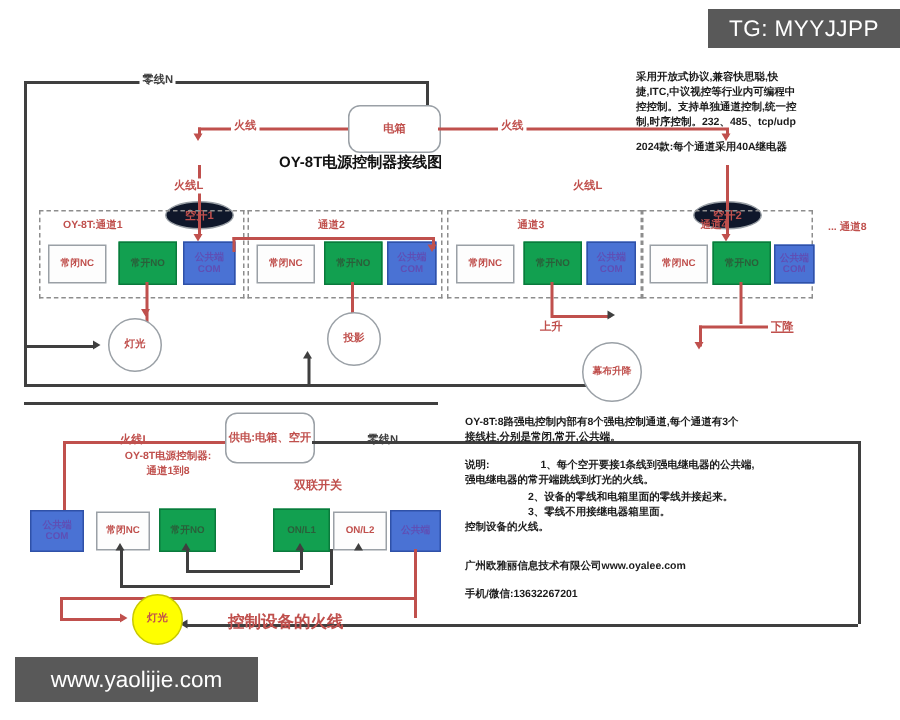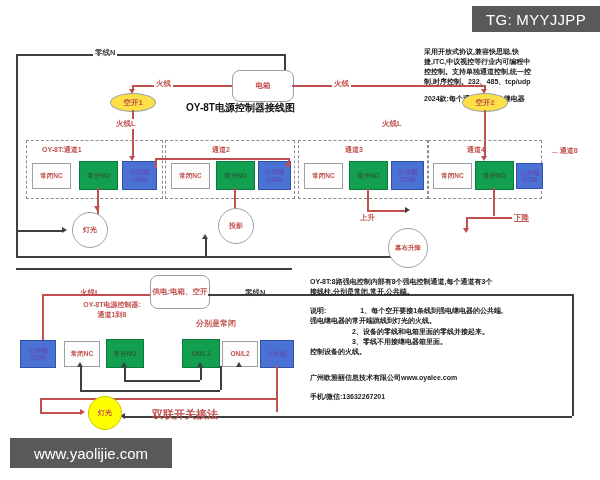--- a/index.html
+++ b/index.html
@@ -29,23 +29,23 @@
   .ar{position:absolute;width:0;height:0;}
   .ar-d{border-left:3.5px solid transparent;border-right:3.5px solid transparent;border-top:5px solid #c0504d;}
   .ar-u{border-left:3.5px solid transparent;border-right:3.5px solid transparent;border-bottom:5px solid #c0504d;}
   .ar-r{border-top:3.5px solid transparent;border-bottom:3.5px solid transparent;border-left:5px solid #c0504d;}
   .ar-l{border-top:3.5px solid transparent;border-bottom:3.5px solid transparent;border-right:5px solid #c0504d;} .ar-u.k{border-bottom-color:#3f3f3f;}
   .ar-r.k{border-left-color:#3f3f3f;} .ar-l.k{border-right-color:#3f3f3f;}
   
   .rbox{position:absolute;border:1px solid #9aa0a6;border-radius:8px;background:#fff;
         display:flex;align-items:center;justify-content:center;text-align:center;
         color:#c0504d;font-weight:bold;font-size:7.5px;line-height:1.25;}
-  .oval{position:absolute;border:1px solid #9aa0a6;border-radius:50%/50%;background:#fde047;
+  .oval{position:absolute;border:1px solid #9aa0a6;border-radius:50%/50%;background:#0f172a;
         display:flex;align-items:center;justify-content:center;
-        color:#c0504d;font-weight:bold;font-size:7.5px;}
+        color:#c0504d;font-weight:bold;font-size:7.5px;margin-top:41px;}
   .circ{position:absolute;border:1px solid #9aa0a6;border-radius:50%;background:#fff;
         display:flex;align-items:center;justify-content:center;text-align:center;
         color:#c0504d;font-weight:bold;font-size:7px;line-height:1.1;}
   .circ.yellow{background:#ffff00;border-color:#c8c800;}
   
   .term{position:absolute;display:flex;align-items:center;justify-content:center;
         text-align:center;font-size:6.5px;font-weight:bold;line-height:1.15;}
   .term.nc{background:#fdfdfd;border:1px solid #9aa0a6;color:#c0504d;}
   .term.no{background:#12a050;border:1px solid #0a7a3c;color:#2a5f3a;}
   .term.com{background:#4a72d4;border:1px solid #2f51a8;color:#5f4fb5;}
@@ -177,21 +177,21 @@
 <div class="ln black hw" style="left:208px;top:294px;width:78px;"></div>
 <div class="ln black hw" style="left:278px;top:294px;width:295px;"></div>
 <div class="ln black vw" style="left:572px;top:294px;height:122px;"></div>
 <div class="ln black hw" style="left:124px;top:416px;width:448px;"></div>
 <div class="ar ar-l k" style="left:120px;top:413px;"></div>
 
 <div class="tblk" style="left:62px;top:300px;color:#c0504d;font-size:7px;text-align:center;width:100px;">
   <div>OY-8T电源控制器:</div>
   <div>通道1到8</div>
 </div>
-<div class="tblk" style="left:196px;top:318px;color:#c0504d;font-size:8px;">分别是常闭</div>
+<div class="tblk" style="left:196px;top:318px;color:#c0504d;font-size:8px;">双联开关</div>
 
 <div class="term com" style="left:20px;top:340px;width:34px;height:26px;">公共端COM</div>
 <div class="term nc" style="left:64px;top:341px;width:34px;height:24px;">常闭NC</div>
 <div class="term no" style="left:106px;top:339px;width:36px;height:27px;">常开NO</div>
 
 <div class="term no" style="left:182px;top:339px;width:36px;height:27px;">ON/L1</div>
 <div class="term nc" style="left:222px;top:341px;width:34px;height:24px;">ON/L2</div>
 <div class="term com" style="left:260px;top:340px;width:32px;height:26px;">公共端</div>
 
 <div class="ln black vw" style="left:80px;top:366px;height:24px;"></div>
@@ -205,21 +205,21 @@
 <div class="ln black vw" style="left:200px;top:366px;height:14px;"></div>
 <div class="ar ar-u k" style="left:121px;top:362px;"></div>
 <div class="ar ar-u k" style="left:197px;top:362px;"></div>
 
 <div class="ln vw" style="left:276px;top:366px;height:46px;"></div>
 <div class="ln hw" style="left:40px;top:398px;width:236px;"></div>
 <div class="ln vw" style="left:40px;top:398px;height:14px;"></div>
 <div class="ln hw" style="left:40px;top:412px;width:42px;"></div>
 <div class="ar ar-r" style="left:80px;top:409px;"></div>
 
-<div class="sec-title" style="left:152px;top:407px;">双联开关接法</div>
+<div class="sec-title" style="left:152px;top:407px;">控制设备的火线</div>
 <div class="circ yellow" style="left:88px;top:396px;width:32px;height:32px;">灯光</div>
 
 <div class="tblk" style="left:310px;top:277px;width:290px;font-size:7px;">
   <div>OY-8T:8路强电控制内部有8个强电控制通道,每个通道有3个</div>
   <div>接线柱,分别是常闭,常开,公共端。</div>
   <div style="height:9px"></div>
   <div>
     <span>说明:</span>
     <span style="display:inline-block;width:32px"></span><span>1、每个空开要接1条线到强电继电器的公共端,</span>
   </div>

